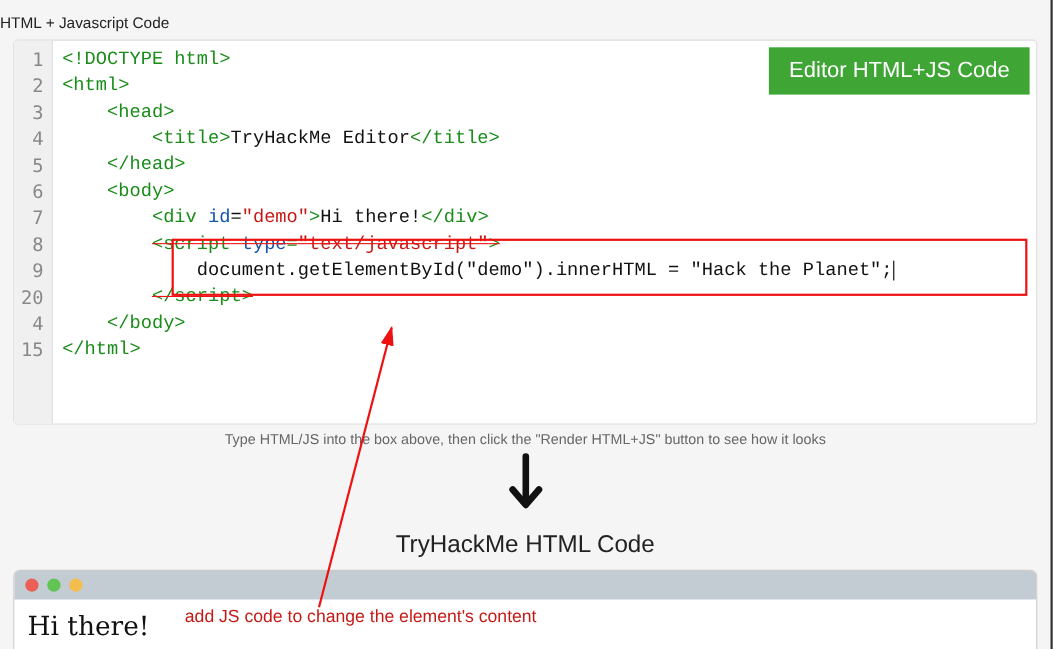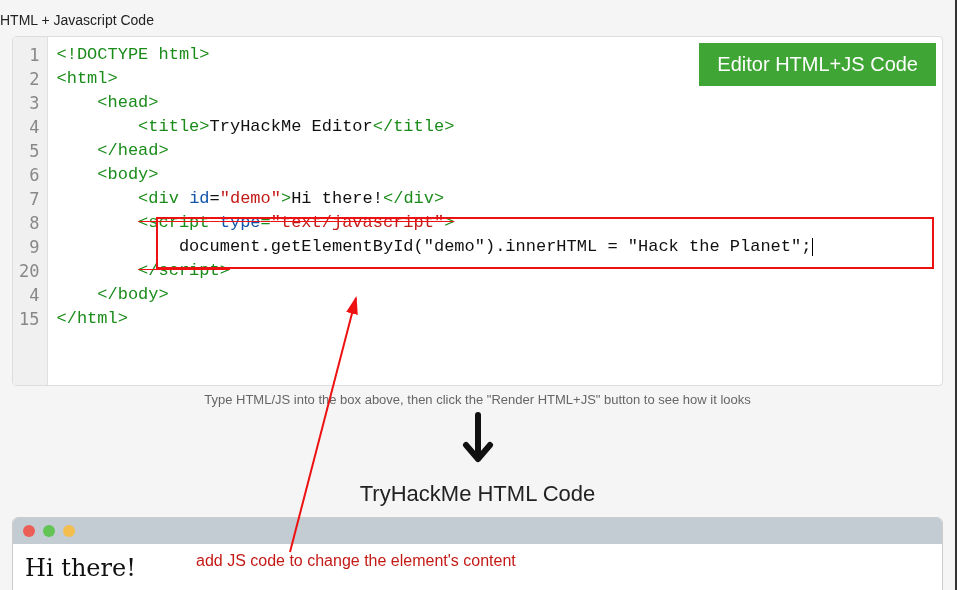--- a/index.html
+++ b/index.html
@@ -187,13 +187,13 @@
 
 <svg class="arrow-svg" style="left:0;top:0;" width="957" height="590">
   <defs>
     <marker id="ah" markerWidth="10" markerHeight="10" refX="8" refY="3" orient="auto">
       <path d="M0,0 L9,3 L0,6 Z" fill="#e11"></path>
     </marker>
   </defs>
   <line x1="290" y1="552" x2="356" y2="298" stroke="#e11" stroke-width="2" marker-end="url(#ah)"></line>
 </svg>
 
-<div class="annotation" style="left:168px; top:552px;margin-left:28px;">add JS code to change the element's content</div>
+<div class="annotation" style="left:168px; top:552px;">add JS code to change the element's content</div>
 
 </body></html>

